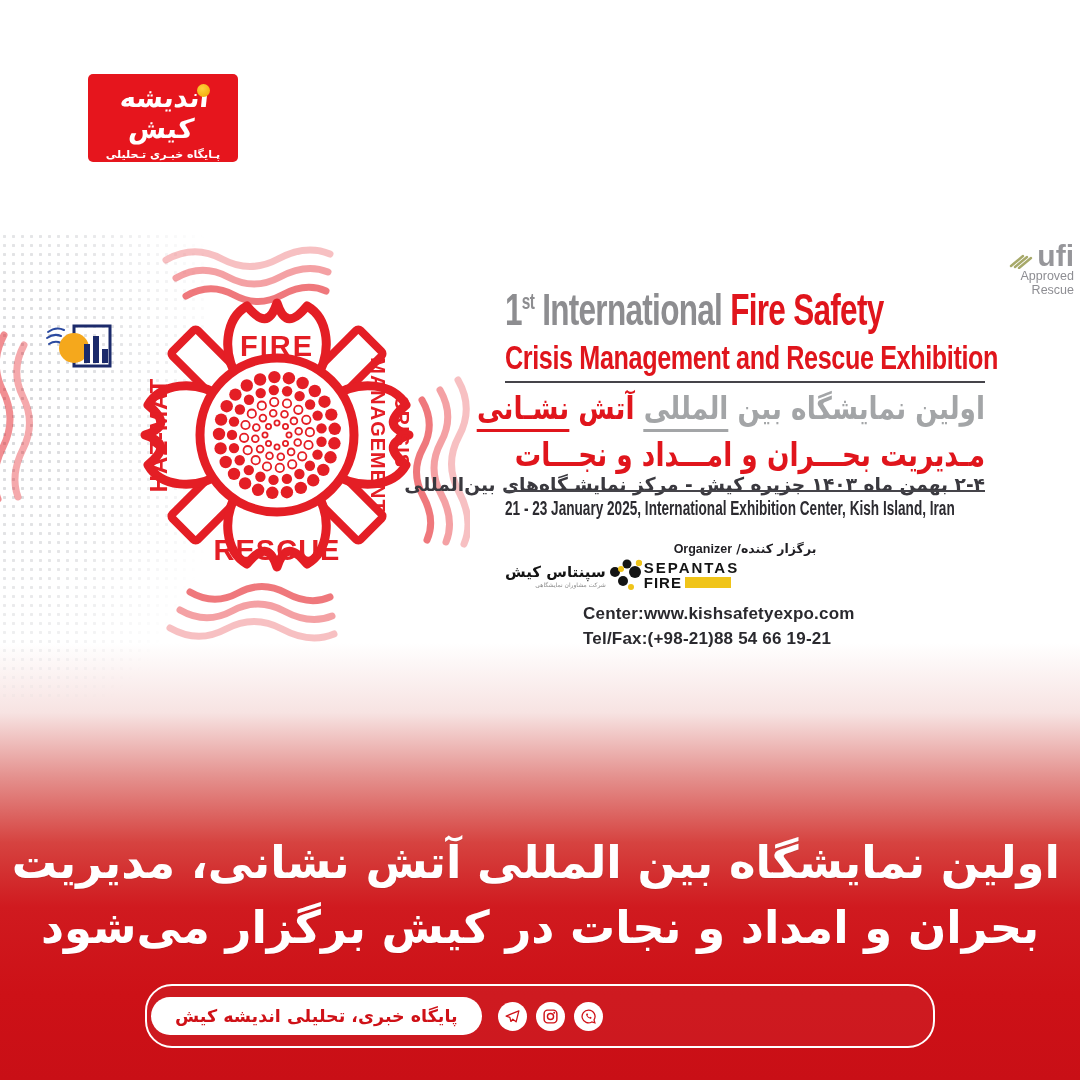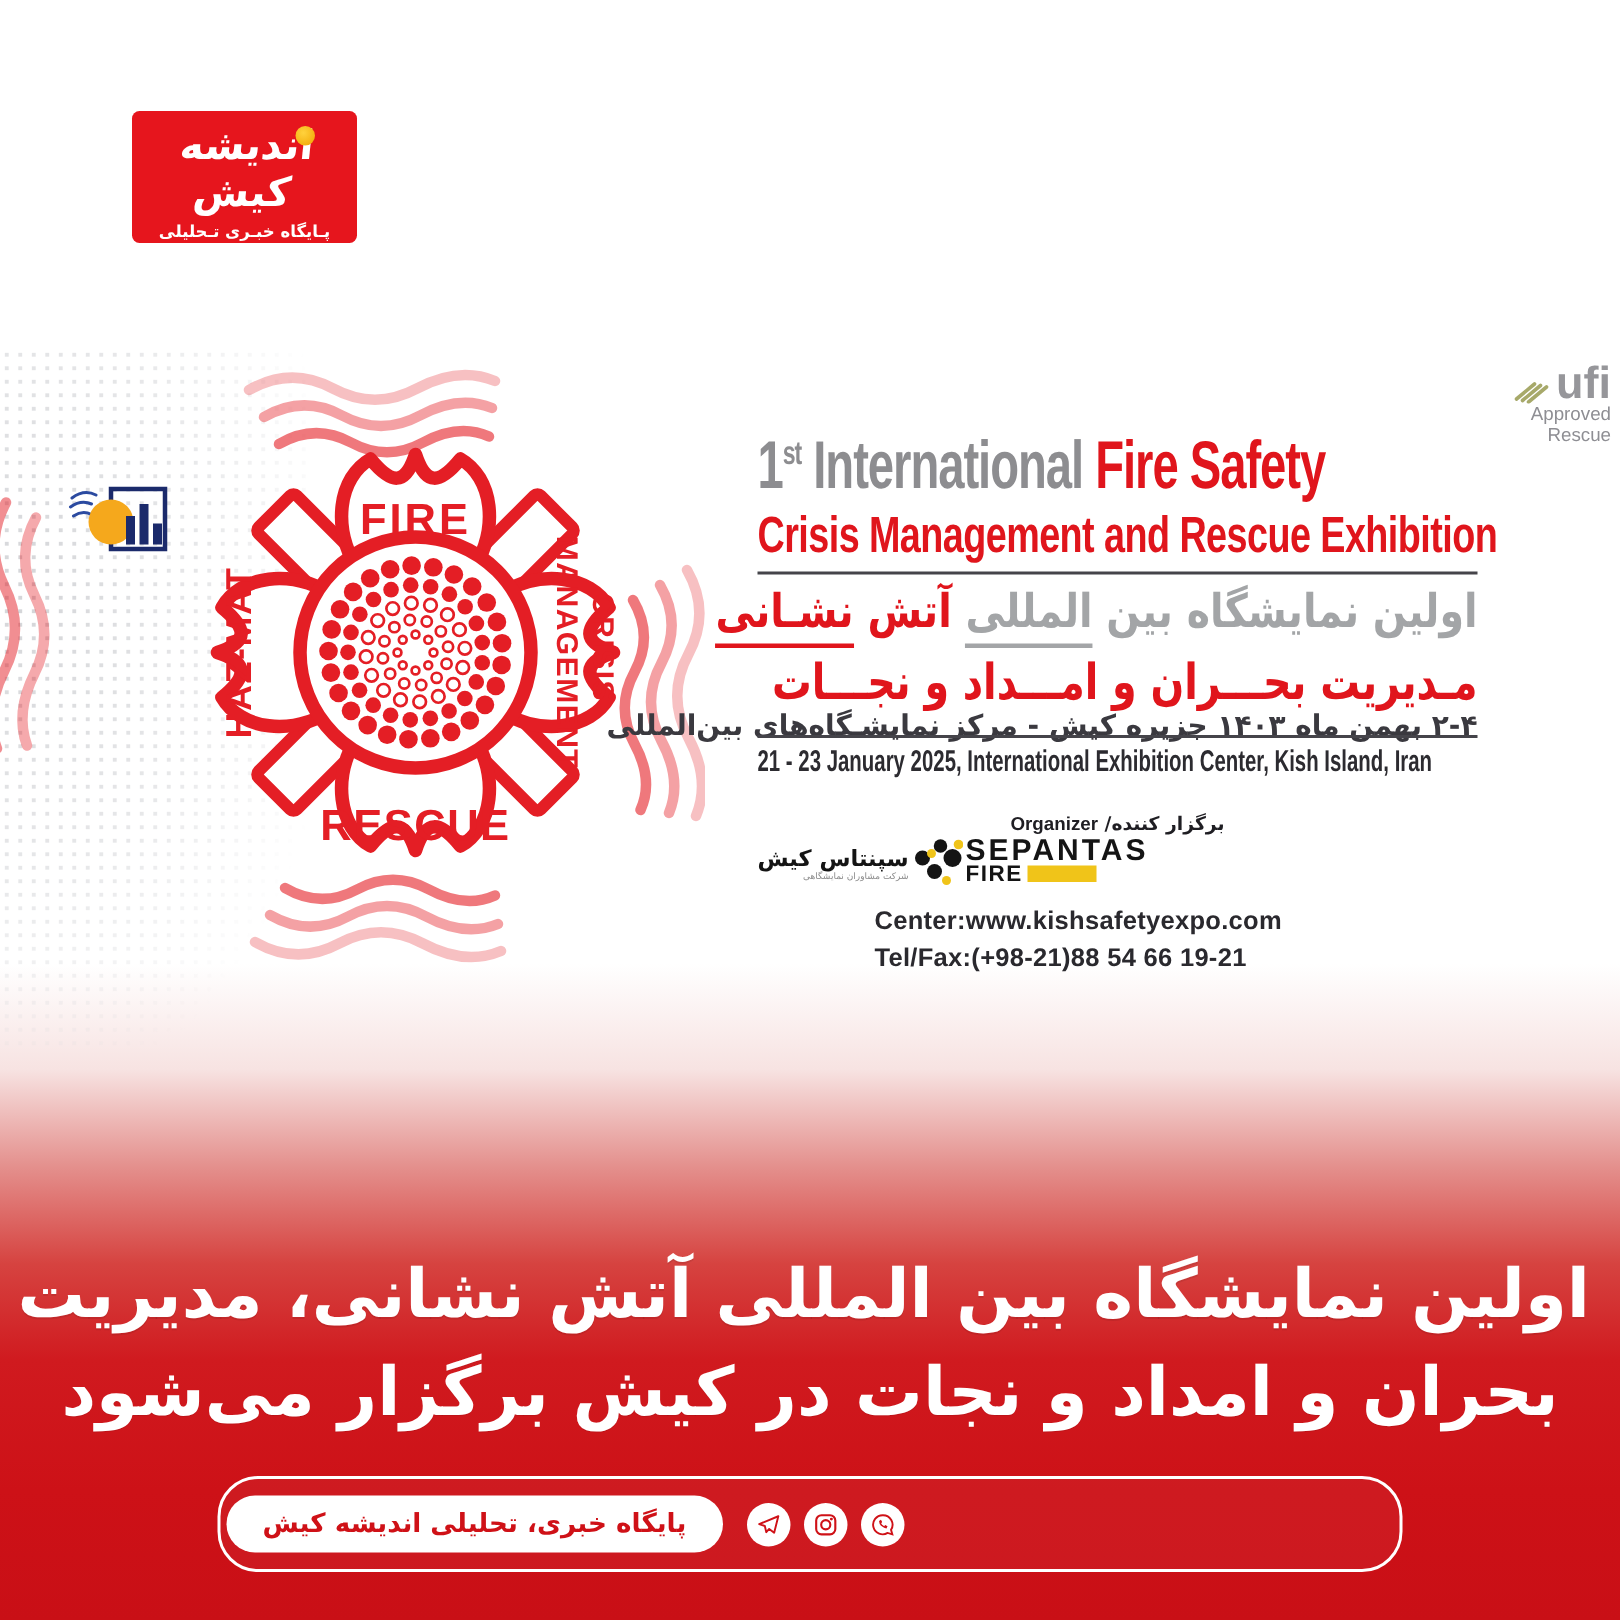--- a/index.html
+++ b/index.html
@@ -61,21 +61,21 @@
     transform:scaleX(.98);transform-origin:right center;color:#3a393f;}
   .date-en{top:497px;white-space:nowrap;font-family:"Liberation Sans",sans-serif;font-weight:bold;
     font-size:20px;transform:scaleX(.68);transform-origin:left center;color:#2c2b30;}
   .org-head{top:541px;text-align:center;direction:rtl;font-size:12.5px;font-weight:bold;color:#1f1e23;}
   .org-head .en{font-family:"Liberation Sans",sans-serif;}
   .org-row{top:558px;display:flex;align-items:center;gap:2px;}
   .sep-fa{text-align:right;direction:rtl;}
   .sep-fa .big{font-size:15px;font-weight:bold;color:#141414;}
   .sep-fa .small{font-size:6px;color:#8a8a8a;}
   .sep-en{font-family:"Liberation Sans",sans-serif;color:#141414;line-height:15px;}
-  .sep-en .l1{font-size:20px;font-weight:bold;letter-spacing:2px;}
+  .sep-en .l1{font-size:15px;font-weight:bold;letter-spacing:2px;}
   .sep-en .l2{font-size:15px;font-weight:bold;letter-spacing:1px;display:flex;align-items:center;gap:3px;}
   .ybox{display:inline-block;width:46px;height:11px;background:#f0c419;}
   .contacts{left:583px;top:601px;width:330px;font-family:"Liberation Sans",sans-serif;
     font-weight:bold;font-size:17px;line-height:25px;color:#2a292e;letter-spacing:.2px;}
 
   
   .hl{left:20px;width:1040px;text-align:center;direction:rtl;color:#fff;font-weight:bold;
     white-space:nowrap;font-size:45px;text-shadow:0 1px 0 rgba(0,0,0,.08);}
   .hl1{top:836px;}
   .hl2{top:901px;}

